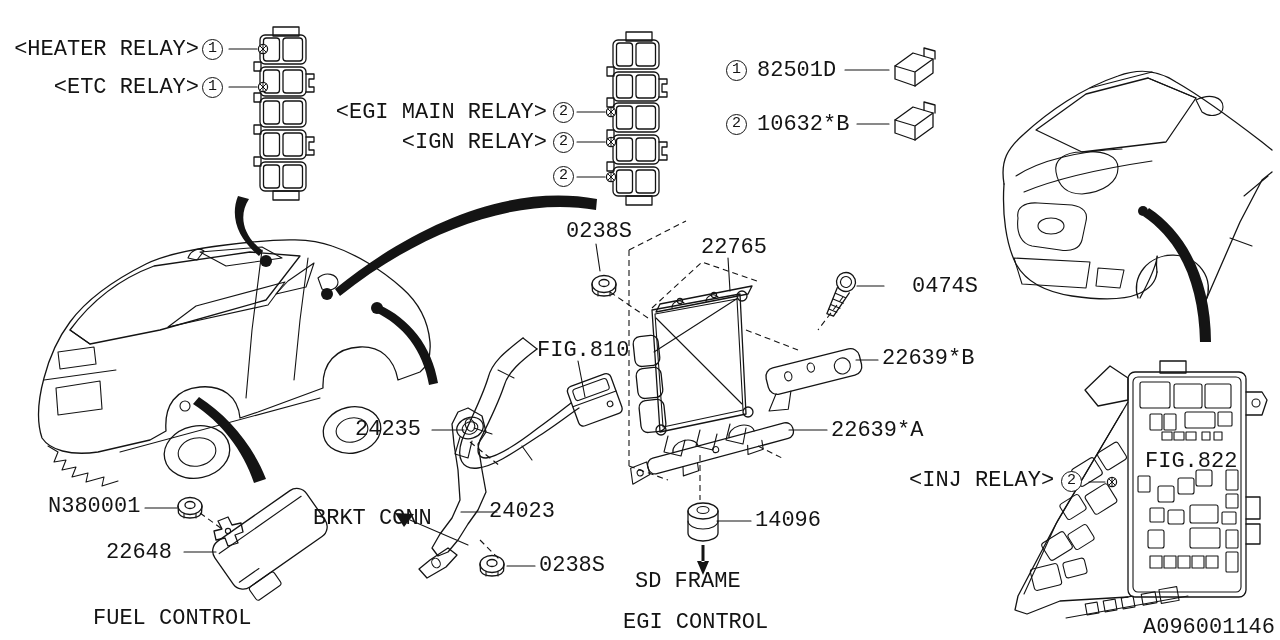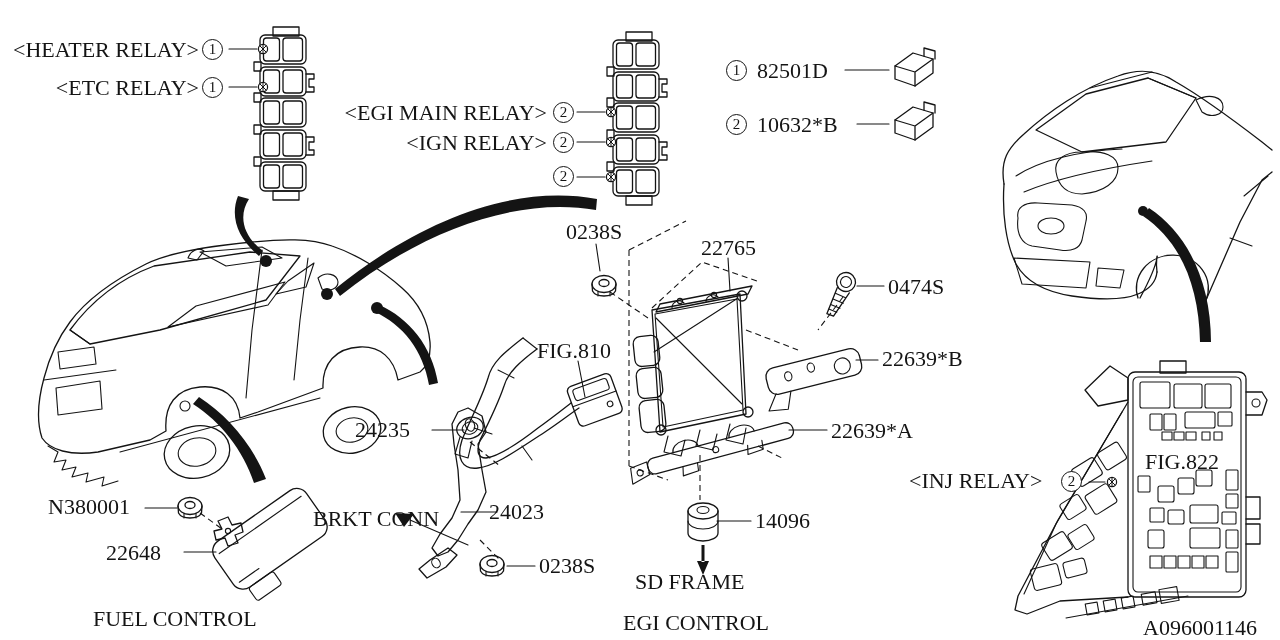--- a/index.html
+++ b/index.html
@@ -1,19 +1,19 @@
 <!DOCTYPE html>
 <html><head>
 <meta charset="utf-8">
 <style>
   html,body{margin:0;padding:0;background:#e8e8e8}
   .stage{
     position:relative;width:1280px;height:640px;margin:0 auto;
     background:#ffffff;overflow:hidden;
-    font-family:Liberation Serif, serif;
+    font-family:Liberation Mono, monospace;
     color:#141414;
   }
   .stage svg.art{position:absolute;left:0;top:0;width:1280px;height:640px}
   .ln{fill:none;stroke:#141414;stroke-width:1.3;stroke-linejoin:round;stroke-linecap:round}
   .thin{fill:none;stroke:#141414;stroke-width:1.1;stroke-linejoin:round;stroke-linecap:round}
   .dash{fill:none;stroke:#141414;stroke-width:1.1;stroke-dasharray:6 4}
   .blk{fill:#141414;stroke:none}
   .lbl{position:absolute;font-size:22px;line-height:22px;white-space:pre;letter-spacing:0}
   .callout{
     position:absolute;width:21px;height:21px;box-sizing:border-box;
@@ -340,21 +340,21 @@
   <div class="callout" style="left:553px;top:166px">2</div>
 
   <div class="callout" style="left:726px;top:60px">1</div>
   <div class="lbl" style="left:757px;top:60px">82501D</div>
 
   <div class="callout" style="left:726px;top:114px">2</div>
   <div class="lbl" style="left:757px;top:114px">10632*B</div>
 
   <div class="lbl" style="left:566px;top:221px">0238S</div>
   <div class="lbl" style="left:701px;top:237px">22765</div>
-  <div class="lbl" style="left:888px;top:276px">0474S</div>
+  <div class="lbl" style="left:912px;top:276px">0474S</div>
   <div class="lbl" style="left:537px;top:340px">FIG.810</div>
   <div class="lbl" style="left:882px;top:348px">22639*B</div>
   <div class="lbl" style="left:355px;top:419px">24235</div>
   <div class="lbl" style="left:831px;top:420px">22639*A</div>
 
   <div class="lbl" style="left:909px;top:470px">&lt;INJ RELAY&gt;</div>
   <div class="callout" style="left:1061px;top:471px">2</div>
   <div class="lbl" style="left:1145px;top:451px">FIG.822</div>
 
   <div class="lbl" style="left:313px;top:508px">BRKT CONN</div>

